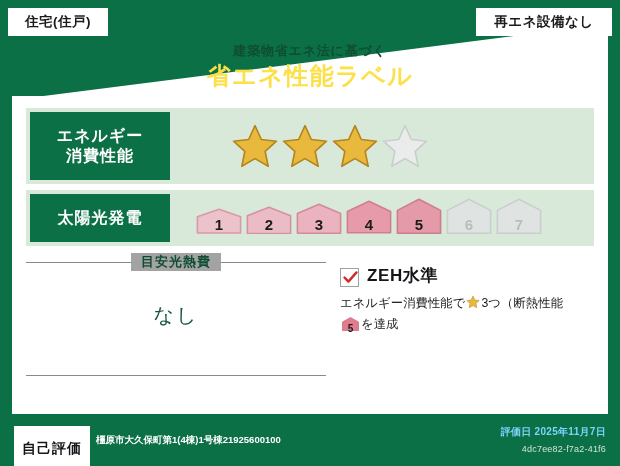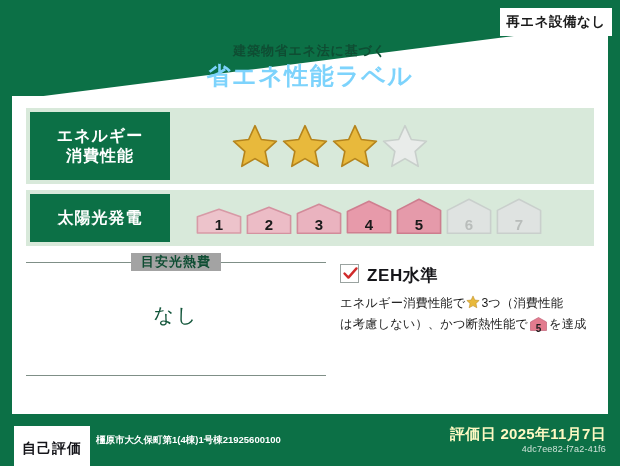--- a/index.html
+++ b/index.html
@@ -41,41 +41,41 @@
     color: #1b1b1b;
     font-size: 13.5px;
     font-weight: 700;
     letter-spacing: .5px;
     display: flex;
     align-items: center;
     justify-content: center;
     box-sizing: border-box;
   }
   #tag-left  { left: 8px;  top: 8px;  width: 100px; height: 28px; }
-  #tag-right { right: 8px; top: 8px;  width: 112px; height: 28px; }
+  #tag-right { right: 8px; top: 8px;  width: 136px; height: 28px; }
 
   .title-wrap {
     position: absolute;
     left: 0; top: 36px;
     width: 620px;
     text-align: center;
     z-index: 5;
   }
   .title-sub {
     font-size: 13px;
     font-weight: 700;
     color: #0f4d33;
     letter-spacing: .8px;
     line-height: 1.2;
     margin-top: 7px;
   }
   .title-main {
     font-size: 24px;
     font-weight: 700;
-    color: #7dd3fc;
+    color: #fde047;
     letter-spacing: 1.5px;
     line-height: 1.3;
     margin-top: 1px;
   }
 
   
   .panel {
     position: absolute;
     left: 12px; top: 96px;
     width: 596px; height: 318px;
@@ -184,21 +184,21 @@
   }
   .cost-rule-bottom {
     position: absolute;
     left: 0; bottom: 24px;
     width: 100%; height: 1px;
     background: #7f8f87;
   }
 
   .zeh-head {
     display: flex;
-    align-items: flex-start;
+    align-items: flex-end;
     gap: 8px;
     margin-top: 12px;
   }
   .checkbox {
     width: 19px; height: 19px;
     border: 1.4px solid #9aa3a0;
     background: #ffffff;
     position: relative;
     box-sizing: border-box;
     flex: none;
@@ -255,22 +255,22 @@
     left: 96px; top: 20px;
     color: #ffffff;
     font-size: 9.5px;
     letter-spacing: 0;
     white-space: nowrap;
     font-weight: bold;
   }
   .eval-date {
     position: absolute;
     right: 14px; top: 11px;
-    color: #fef9c3;
-    font-size: 15px;
+    color: #7dd3fc;
+    font-size: 10px;
     font-weight: 700;
     letter-spacing: .3px;
     text-align: right;
     margin-left: 19px;
   }
   .eval-id {
     position: absolute;
     right: 14px; top: 30px;
     color: #cfe3d8;
     font-size: 9px;
@@ -289,20 +289,21 @@
       <polygon points="0,110 58,110 600,46 600,110 620,110 620,36 16,104 16,110" fill="#ffffff" opacity="0"></polygon>
       <path d="M 12,110 L 12,100 L 608,24 L 608,110 Z" fill="#ffffff"></path>
     </svg>
   </div>
 
   <div class="title-wrap">
     <div class="title-sub">建築物省エネ法に基づく</div>
     <div class="title-main">省エネ性能ラベル</div>
   </div>
 
+  <div class="corner-tag" id="tag-left">住宅(住戸)</div>
   <div class="corner-tag" id="tag-right">再エネ設備なし</div>
 
   <div class="panel">
 
     <div class="perf-row" id="row-energy">
       <div class="row-label">
         <span id="energy-label-text">エネルギー<br>消費性能</span>
       </div>
       <div class="row-content">
         <div class="stars" id="stars">
@@ -369,21 +370,21 @@
           <span class="checkbox">
             <svg width="17" height="17" viewBox="0 0 17 17" xmlns="http://www.w3.org/2000/svg">
               <path d="M 2.5,8.5 L 6.4,12.6 L 14.5,3.4" stroke="#d02b2b" stroke-width="2.4" fill="none" stroke-linecap="round" stroke-linejoin="round"></path>
             </svg>
           </span>
           <span class="zeh-title">ZEH水準</span>
         </div>
         <div class="zeh-desc">
           <span>エネルギー消費性能で</span><span class="inline-star"><svg width="14" height="14" viewBox="0 0 24 24" xmlns="http://www.w3.org/2000/svg">
                 <polygon points="12,1.6 15.2,8.6 22.6,9.4 17.1,14.5 18.6,21.9 12,18.2 5.4,21.9 6.9,14.5 1.4,9.4 8.8,8.6" fill="#e8b93c" stroke="#b9871f" stroke-width="0.9" stroke-linejoin="round"></polygon>
-              </svg></span><span>3つ（消費性能</span><br><span>は考慮しない）、かつ断熱性能で</span><span class="inline-house"><svg width="17" height="14" viewBox="0 0 34 28" xmlns="http://www.w3.org/2000/svg">
+              </svg></span><span>3つ（断熱性能</span><br><span class="inline-house"><svg width="17" height="14" viewBox="0 0 34 28" xmlns="http://www.w3.org/2000/svg">
                 <polygon points="17,1 33,10 33,27 1,27 1,10" fill="#e27b8e" stroke="#c2647a" stroke-width="1.4" stroke-linejoin="round"></polygon>
               </svg><span class="n">5</span></span><span>を達成</span>
         </div>
       </div>
 
     </div>
   </div>
 
   <div class="footer">
     <span class="self-eval">自己評価</span>

